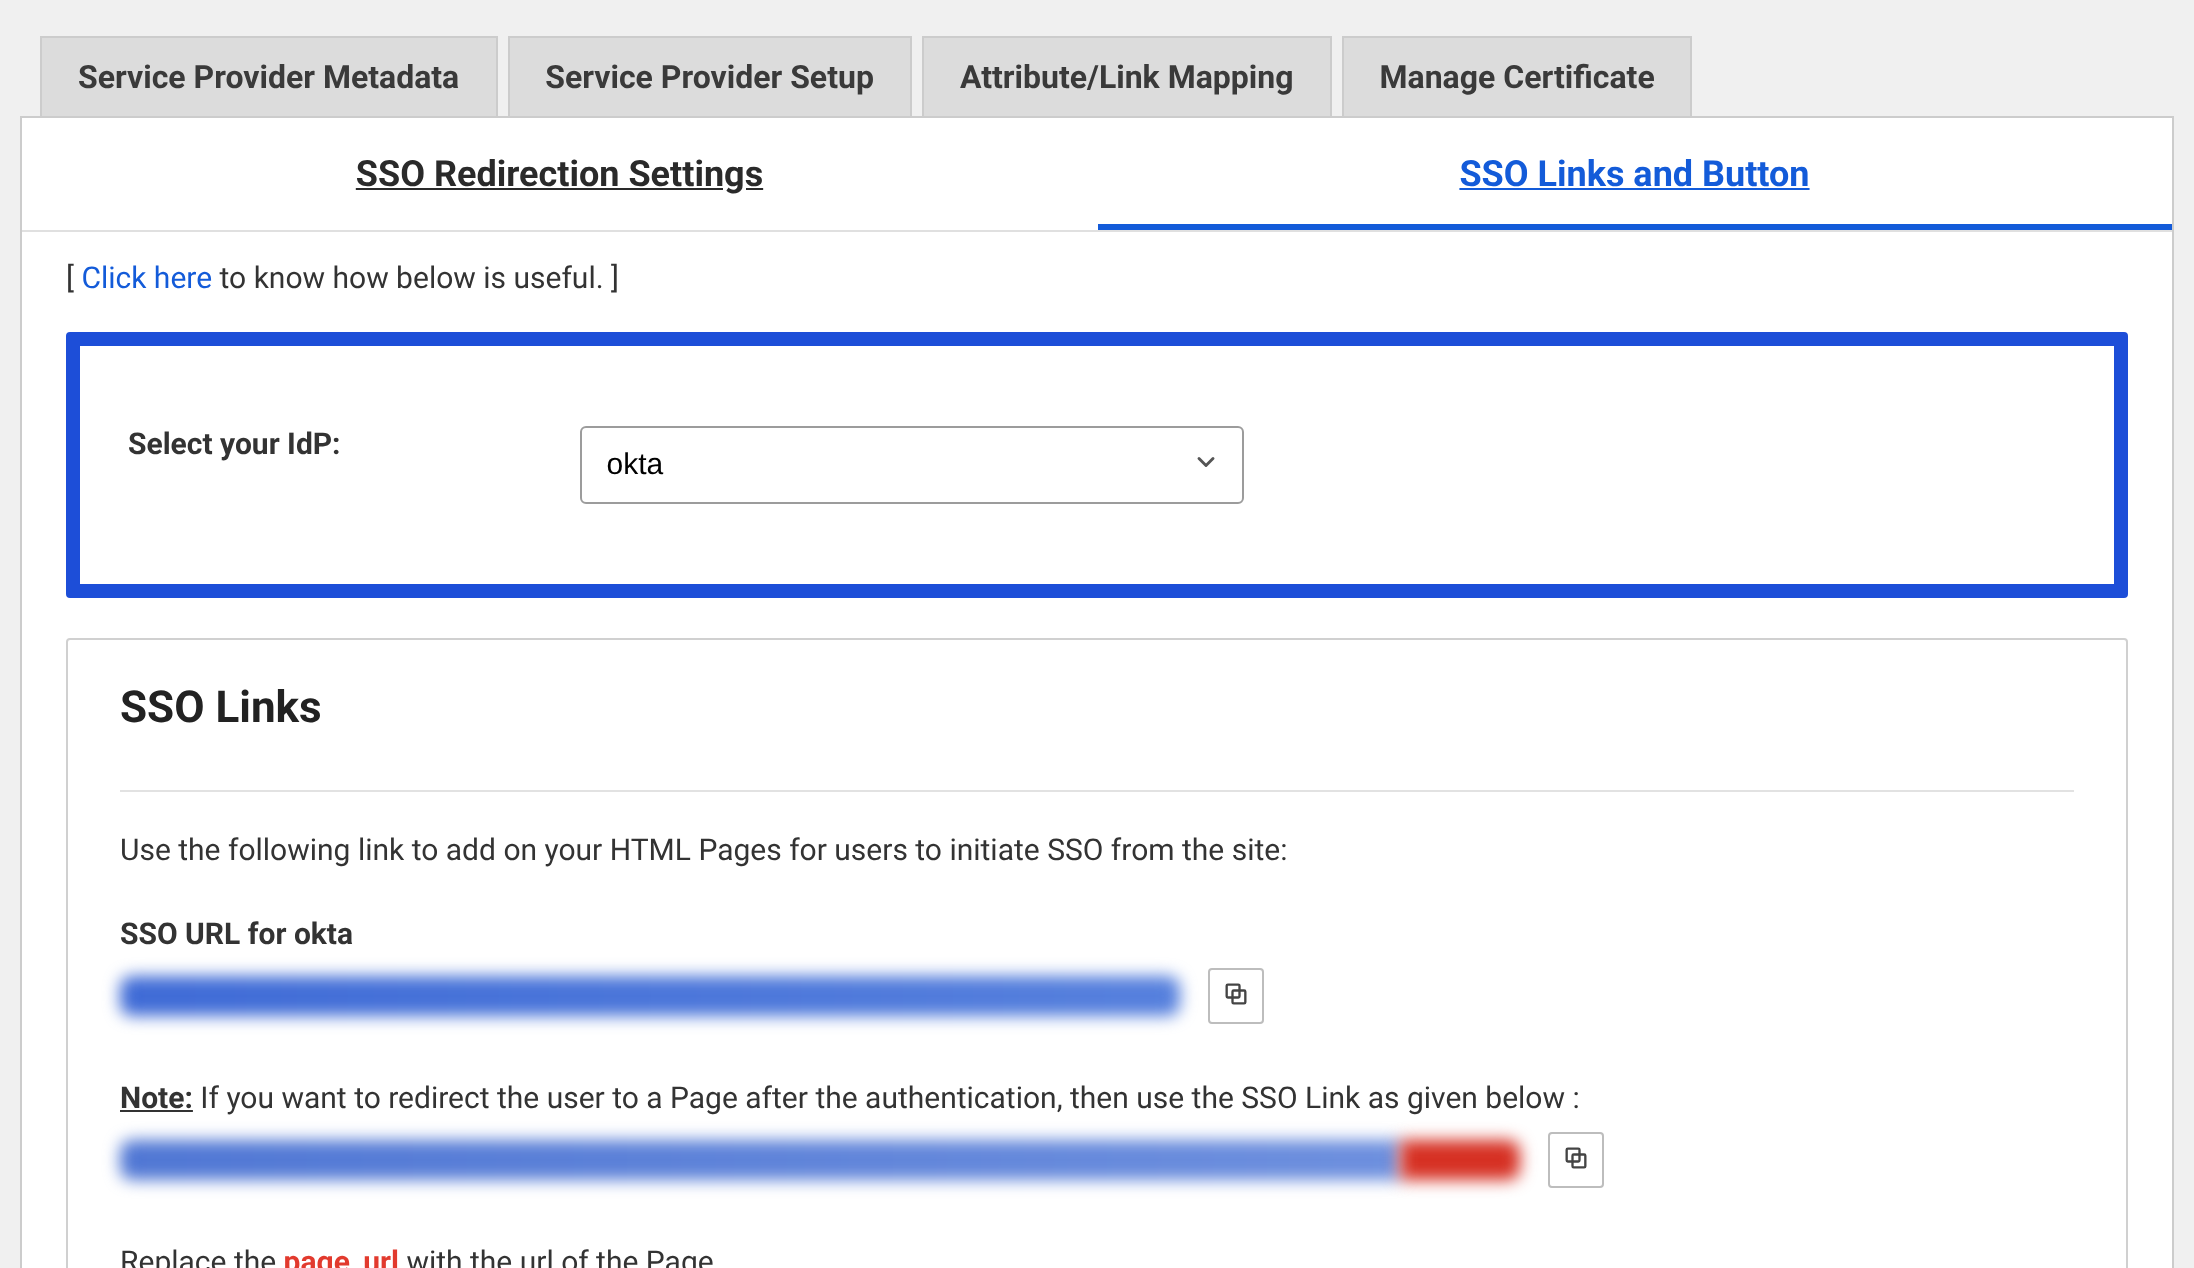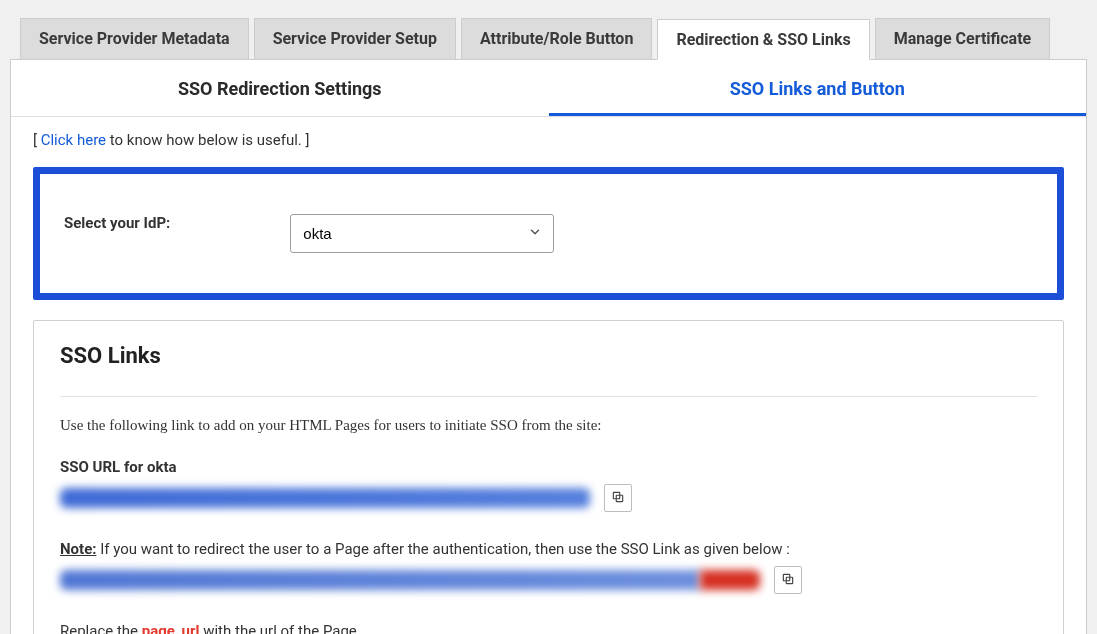--- a/index.html
+++ b/index.html
@@ -48,20 +48,21 @@
   }
   .sub-tab {
     flex: 1;
     text-align: center;
     padding: 18px 10px 14px 10px;
     font-size: 18px;
     font-weight: 700;
     cursor: pointer;
     color: #2a2a2a;
     border-bottom: 3px solid transparent;
+    text-decoration: underline;
   }
   .sub-tab.active {
     color: #135bd9;
     border-bottom: 3px solid #135bd9;
     text-align: center;
   }
   .hint-row {
     padding: 14px 22px 8px 22px;
     font-size: 15px;
   }
@@ -78,21 +79,21 @@
     display: flex;
     align-items: flex-start;
     gap: 120px;
   }
   .select-label {
     font-weight: 700;
     font-size: 15px;
   }
   .select-wrap {
     position: relative;
-    width: 264px;
+    width: 332px;
   }
   .idp-select {
     width: 100%;
     padding: 10px 34px 10px 12px;
     border: 1px solid #9c9c9c;
     border-radius: 3px;
     font-size: 15px;
     background: #fff;
     appearance: none;
     -webkit-appearance: none;
@@ -115,21 +116,20 @@
   .section-title {
     font-size: 22px;
     font-weight: 700;
     color: #222;
     margin: 0 0 10px 0;
     padding-bottom: 28px;
     border-bottom: 1px solid #e2e2e2;
   }
   .section-desc {
     padding: 10px 0 18px 0;
-    font-family: Liberation Serif, serif;
   }
   .section-sub {
     font-weight: 700;
     padding: 6px 0 4px 0;
   }
   .url-row {
     display: flex;
     align-items: center;
     gap: 14px;
     margin: 4px 0 24px 0;
@@ -183,22 +183,21 @@
   .note-strong { font-weight: 700; text-decoration: underline; }
   .page-url { color: #e23a2e; font-weight: 700; margin-top: 40px; }
 </style>
 </head>
 <body>
 
 <div class="page">
   <div class="primary-tabs">
     <div class="primary-tab">Service Provider Metadata</div>
     <div class="primary-tab">Service Provider Setup</div>
-    <div class="primary-tab">Attribute/Role Button</div>
-    <div class="primary-tab active">Redirection &amp; SSO Links</div>
+    <div class="primary-tab">Attribute/Link Mapping</div>
     <div class="primary-tab">Manage Certificate</div>
   </div>
 
   <div class="panel">
     <div class="sub-tabs">
       <div class="sub-tab">SSO Redirection Settings</div>
       <div class="sub-tab active">SSO Links and Button</div>
     </div>
 
     <div class="hint-row">

